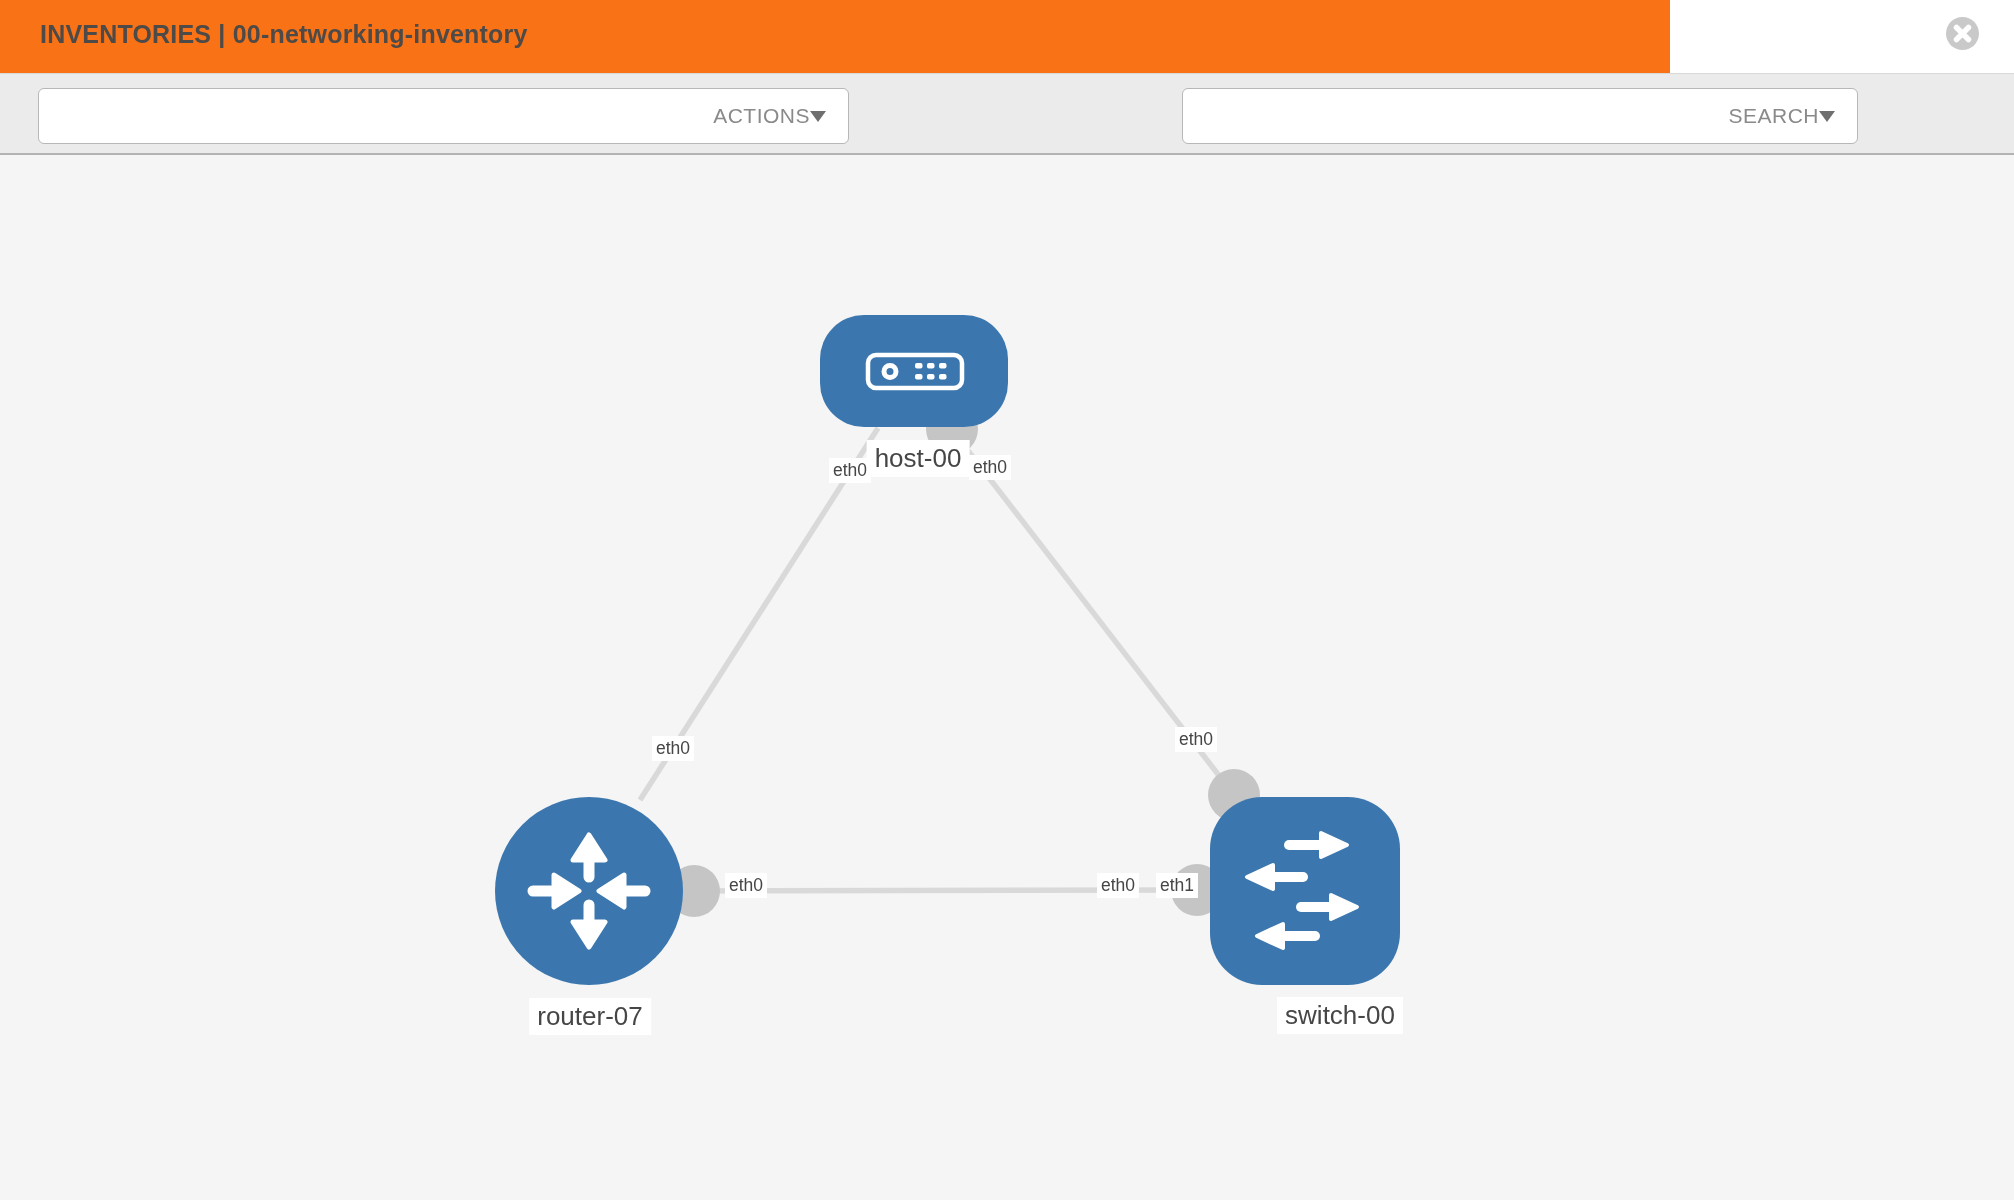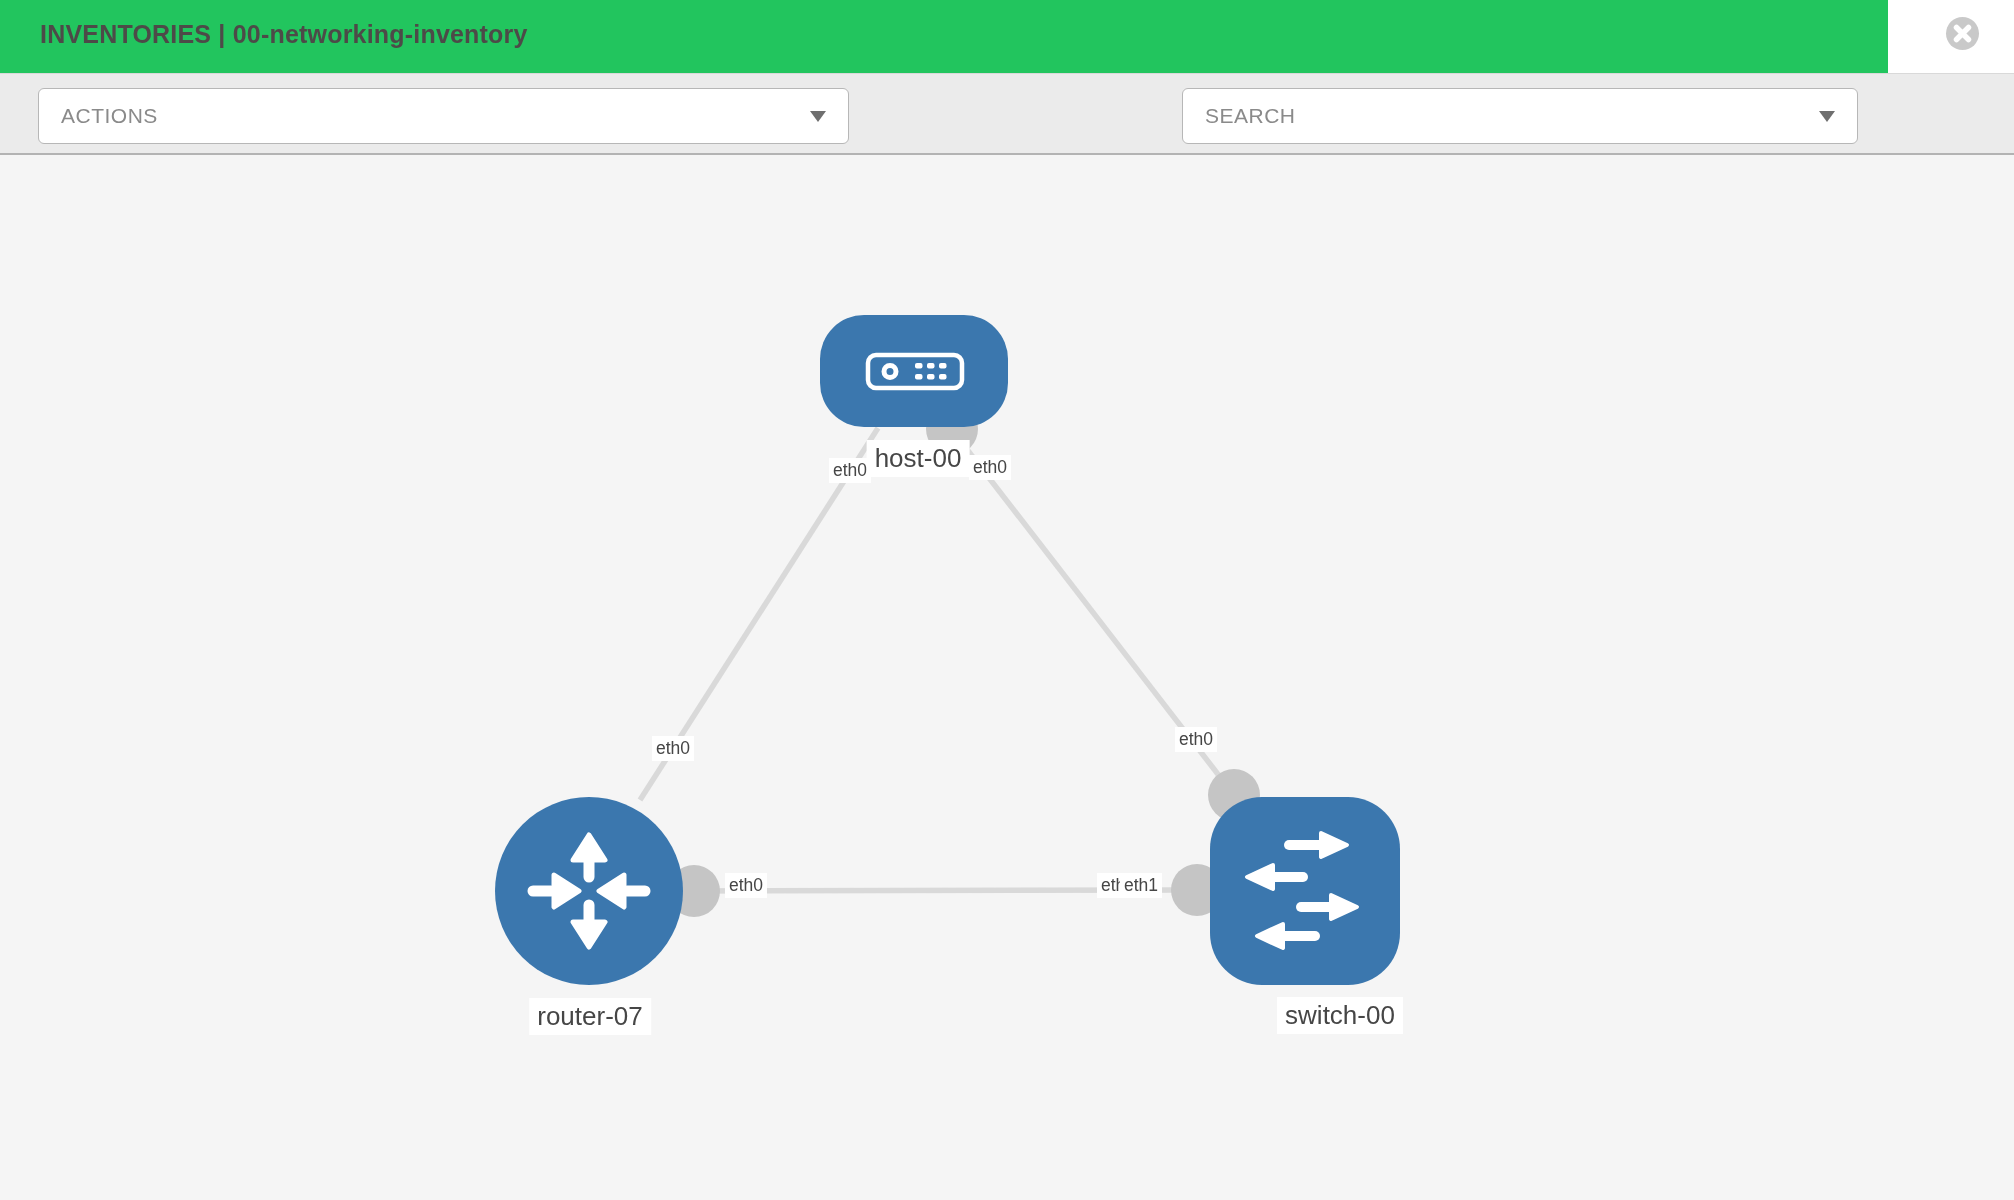--- a/index.html
+++ b/index.html
@@ -1,31 +1,31 @@
 <!DOCTYPE html>
 <html><head>
 <meta charset="utf-8">
 <style>
   * { margin:0; padding:0; box-sizing:border-box; }
   html,body { width:2014px; height:1200px; overflow:hidden;
     font-family:"Liberation Sans","DejaVu Sans",sans-serif; background:#fff; }
 
   
-  .header { position:relative; width:1888px; height:73px; background:#22c55e; }
+  .header { position:relative; width:1670px; height:73px; background:#f97316; }
   .header-title { position:absolute; left:40px; top:20px; font-size:25px; font-weight:700;
     color:#4d4a48; letter-spacing:0.2px; }
   .close-btn { position:absolute; left:1945px; top:16px; width:35px; height:35px;
     cursor:pointer; border:none; background:transparent; }
 
   
   .toolbar { position:relative; width:2014px; height:82px; background:#ebebeb;
     border-top:1px solid #d9d9d9; border-bottom:2px solid #b3b3b3; }
   .combo { position:absolute; top:14px; height:56px; background:#fff;
     border:1px solid #b7b7b7; border-radius:6px; display:flex; align-items:center;
-    padding:0 22px; cursor:pointer; }
+    padding:0 22px; cursor:pointer;text-align:right; }
   .combo-actions { left:38px; width:811px; }
   .combo-search { left:1182px; width:676px; }
   .combo-text { font-size:21px; color:#8a8a8a; letter-spacing:0.5px; flex:1; }
   .caret { width:0; height:0; border-left:8px solid transparent;
     border-right:8px solid transparent; border-top:11px solid #6f6f6f; }
   .tool-btn { position:absolute; top:40px; width:40px; height:40px; border:none;
     background:transparent; cursor:pointer; transform:translate(-50%,-50%); }
   .tool-btn.wrench { left:1068px; top:114px; position:absolute; }
   .tool-btn.key    { left:1136px; top:114px; position:absolute; }
 
@@ -153,19 +153,19 @@
     </g>
   </svg>
 
   <div class="lbl if-lbl if-center" style="left:850px; top:303px;">eth0</div>
   <div class="lbl if-lbl if-center" style="left:990px; top:300px;">eth0</div>
   <div class="lbl if-lbl if-center" style="left:673px; top:581px;">eth0</div>
   <div class="lbl if-lbl if-center" style="left:1196px; top:572px;">eth0</div>
   <div class="lbl if-lbl if-center" style="left:746px; top:718px;">eth0</div>
 
   <div class="lbl if-lbl" style="left:1097px; top:718px;">eth0</div>
-  <div class="lbl if-lbl" style="left:1120px; top:718px;">eth1</div>
+  <div class="lbl if-lbl" style="left:1156px; top:718px;">eth1</div>
 
   <div class="lbl node-lbl" style="left:918px; top:285px;">host-00</div>
   <div class="lbl node-lbl" style="left:590px; top:843px;">router-07</div>
   <div class="lbl node-lbl" style="left:1304px; top:842px;margin-left:36px;">switch-00</div>
 
 </div>
 
 </body></html>

